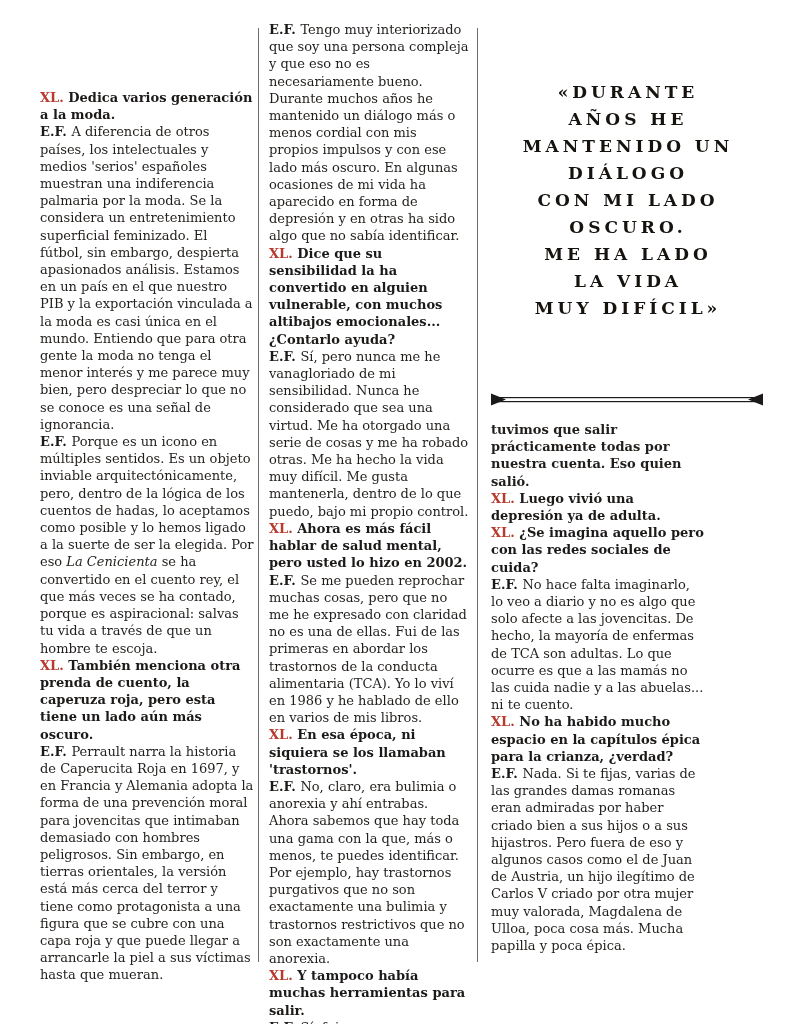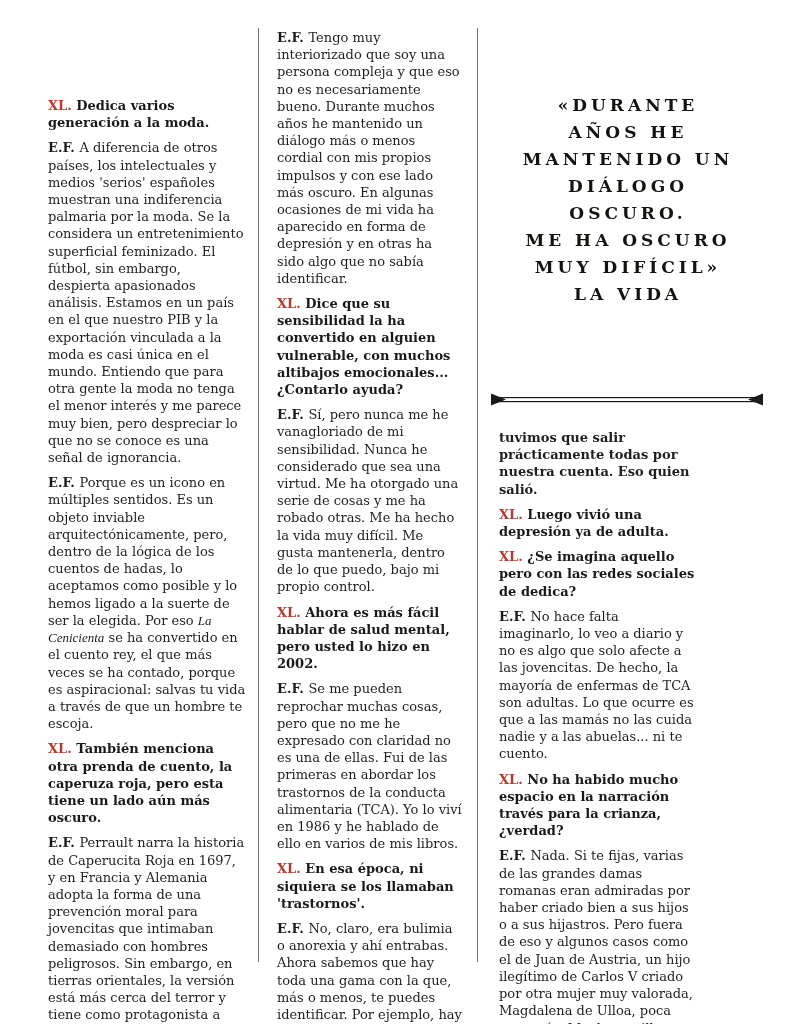--- a/index.html
+++ b/index.html
@@ -11,35 +11,35 @@
     font-family:"DejaVu Serif","Liberation Serif",serif;
     color:#211e1b;
     overflow:hidden;
   }
   .col{
     position:absolute;
     font-size:13px;
     line-height:17.2px;
     text-align:left;
   }
-  .col p{margin:8px;}
+  .col p{margin:0;}
   .question{font-weight:bold;color:#1c1a18;}
   .answer{font-weight:normal;}
   .continuation{font-weight:bold;}
   .prefix-xl{font-weight:bold;}
   .prefix-ef{font-weight:bold;color:#1c1a18;}
-  .it{font-style:italic;font-family:Liberation Serif, serif;}
+  .it{font-style:italic;}
   .vrule{
     position:absolute;
     width:1px;top:28px;height:934px;
     background:#6e6e6e;
   }
   .pull-quote{
     position:absolute;
-    left:490px;top:92px;width:276px;
+    left:490px;top:79px;width:276px;
     text-align:center;
     font-weight:bold;
     font-size:17px;
     line-height:27px;
     letter-spacing:4px;
     color:#16130f;
   }
   .quote-line{white-space:nowrap;}
   .divider{
     position:absolute;
@@ -72,35 +72,36 @@
       <p class="answer"><span class="prefix-ef">E.F. </span><span>No, claro, era bulimia o anorexia y ahí entrabas. Ahora sabemos que hay toda una gama con la que, más o menos, te puedes identificar. Por ejemplo, hay trastornos purgativos que no son exactamente una bulimia y trastornos restrictivos que no son exactamente una anorexia.</span></p>
       <p class="question"><span class="prefix-xl" style="color: rgb(183, 58, 45);">XL. </span><span>Y tampoco había muchas herramientas para salir.</span></p>
       <p class="answer"><span class="prefix-ef">E.F. </span><span>Sí, fuimos una generación muy maltratada en ese sentido porque estuvimos expuestos a la presión de unos modelos de físico muy dañinos. Fue la época del </span></p>
     </div>
 
   <div class="pull-quote">
       <div class="quote-line">«DURANTE</div>
       <div class="quote-line">AÑOS HE</div>
       <div class="quote-line">MANTENIDO UN</div>
       <div class="quote-line">DIÁLOGO</div>
+      <div class="quote-line">CON MI LADO</div>
       <div class="quote-line">OSCURO.</div>
-      <div class="quote-line">ME HA OSCURO</div>
+      <div class="quote-line">ME HA LADO</div>
+      <div class="quote-line">LA VIDA</div>
       <div class="quote-line">MUY DIFÍCIL»</div>
-      <div class="quote-line">LA VIDA</div>
     </div>
 
   <svg class="divider" viewBox="0 0 272 13">
     <rect x="6" y="4" width="260" height="1.2" fill="#1c1a18"></rect>
     <rect x="6" y="8" width="260" height="1.2" fill="#1c1a18"></rect>
     <polygon points="0,0.5 0,12.5 15,6.5" fill="#1c1a18"></polygon>
     <polygon points="272,0.5 272,12.5 257,6.5" fill="#1c1a18"></polygon>
   </svg>
 
   <div class="col" style="left:491px;top:421px;width:213px;">
       <p class="continuation"><span>tuvimos que salir prácticamente todas por nuestra cuenta. Eso quien salió.</span></p>
       <p class="question"><span class="prefix-xl" style="color: rgb(183, 58, 45);">XL. </span><span>Luego vivió una depresión ya de adulta.</span></p>
-      <p class="question"><span class="prefix-xl" style="color: rgb(183, 58, 45);">XL. </span><span>¿Se imagina aquello pero con las redes sociales de dedica?</span></p>
+      <p class="question"><span class="prefix-xl" style="color: rgb(183, 58, 45);">XL. </span><span>¿Se imagina aquello pero con las redes sociales de cuida?</span></p>
       <p class="answer"><span class="prefix-ef">E.F. </span><span>No hace falta imaginarlo, lo veo a diario y no es algo que solo afecte a las jovencitas. De hecho, la mayoría de enfermas de TCA son adultas. Lo que ocurre es que a las mamás no las cuida nadie y a las abuelas... ni te cuento.</span></p>
-      <p class="question"><span class="prefix-xl" style="color: rgb(183, 58, 45);">XL. </span><span>No ha habido mucho espacio en la narración través para la crianza, ¿verdad?</span></p>
+      <p class="question"><span class="prefix-xl" style="color: rgb(183, 58, 45);">XL. </span><span>No ha habido mucho espacio en la capítulos épica para la crianza, ¿verdad?</span></p>
       <p class="answer"><span class="prefix-ef">E.F. </span><span>Nada. Si te fijas, varias de las grandes damas romanas eran admiradas por haber criado bien a sus hijos o a sus hijastros. Pero fuera de eso y algunos casos como el de Juan de Austria, un hijo ilegítimo de Carlos V criado por otra mujer muy valorada, Magdalena de Ulloa, poca cosa más. Mucha papilla y poca épica.</span></p>
     </div>
 
 </div>
 
 </body></html>

